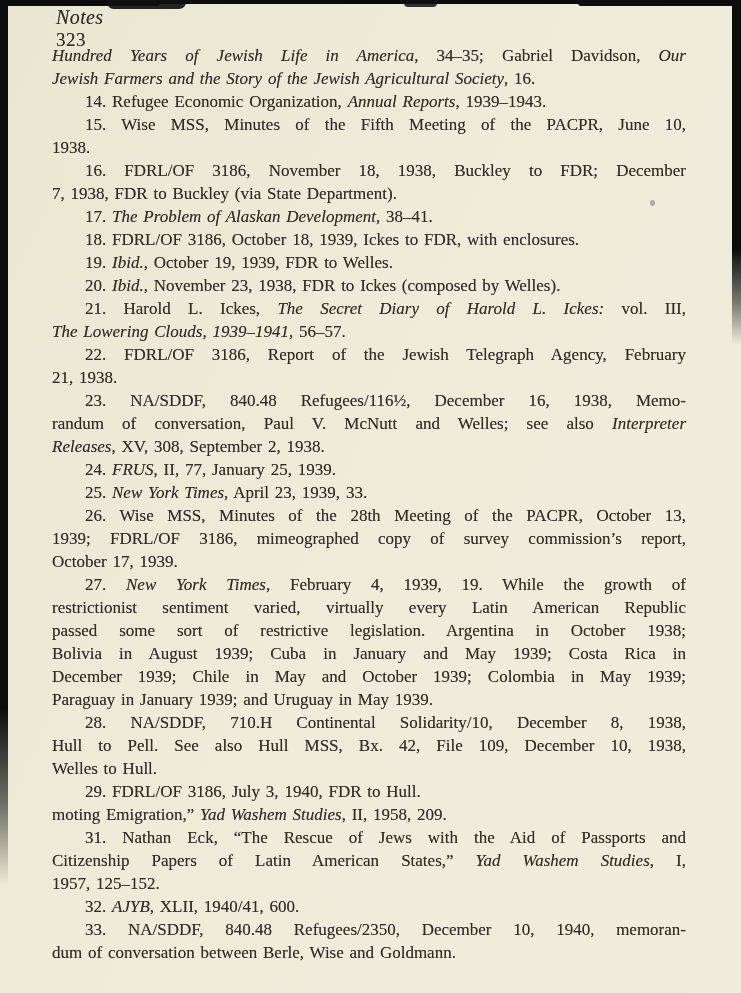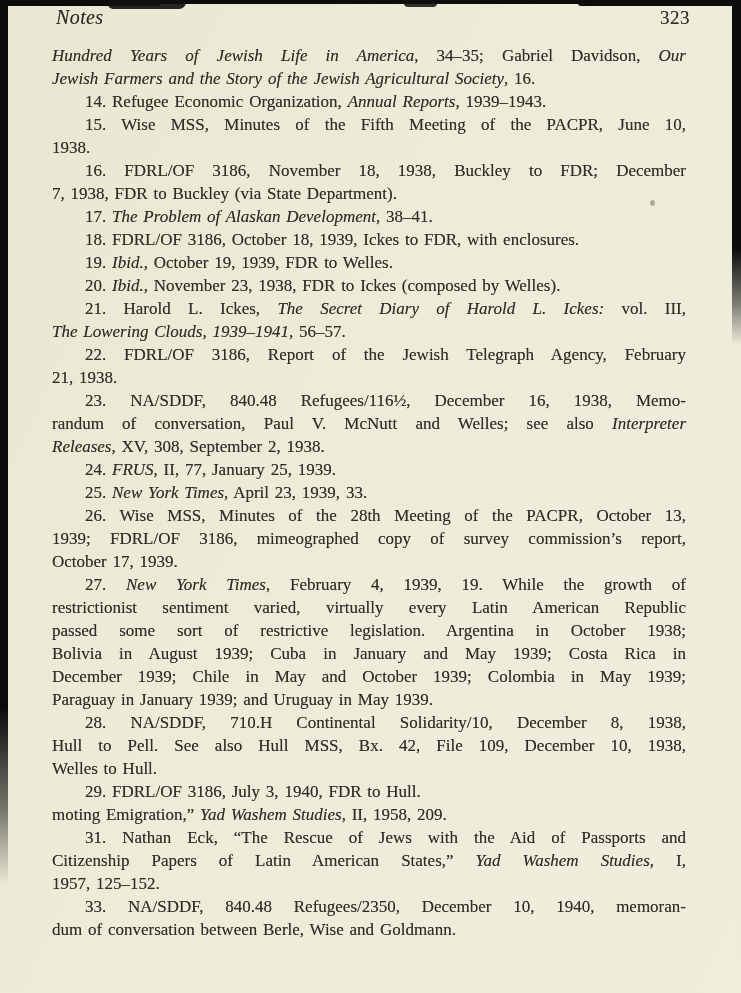--- a/index.html
+++ b/index.html
@@ -50,20 +50,21 @@
   .scan-speck {
     position: absolute; left: 650px; top: 200px; width: 5px; height: 6px;
     border-radius: 50%; background: rgba(122,120,108,.55);
   }
   
   .running-head {
     position: absolute; left: 56px; top: 6px; width: 634px;
     display: flex; justify-content: space-between; align-items: baseline;
     font-size: 20px;
     text-shadow: 0 0 .6px rgba(47,45,39,.5);
+    flex-direction: column;
   }
   .head-title { font-style: italic; letter-spacing: .4px; }
   .head-page { font-size: 19px; letter-spacing: .5px; }
   
   .text-block {
     position: absolute; left: 52px; top: 44px; width: 634px;
     font-size: 17px; line-height: 23px;
     word-spacing: .09em;
     text-shadow: 0 0 .6px rgba(47,45,39,.5);
   }
@@ -122,17 +123,18 @@
       <div class="line just"><span>December 1939; Chile in May and October 1939; Colombia in May 1939;</span></div>
       <div class="line"><span>Paraguay in January 1939; and Uruguay in May 1939.</span></div>
       <div class="line indent just"><span>28. NA/SDDF, 710.H Continental Solidarity/10, December 8, 1938,</span></div>
       <div class="line just"><span>Hull to Pell. See also Hull MSS, Bx. 42, File 109, December 10, 1938,</span></div>
       <div class="line"><span>Welles to Hull.</span></div>
       <div class="line indent"><span>29. FDRL/OF 3186, July 3, 1940, FDR to Hull.</span></div>
       <div class="line"><span>moting Emigration,” </span><em>Yad Washem Studies</em><span>, II, 1958, 209.</span></div>
       <div class="line indent just"><span>31. Nathan Eck, “The Rescue of Jews with the Aid of Passports and</span></div>
       <div class="line just"><span>Citizenship Papers of Latin American States,” </span><em>Yad Washem Studies</em><span>, I,</span></div>
       <div class="line"><span>1957, 125–152.</span></div>
+      <div class="line indent"><span>32. </span><em>AJYB</em><span>, XLII, 1940/41, 600.</span></div>
       <div class="line indent just"><span>33. NA/SDDF, 840.48 Refugees/2350, December 10, 1940, memoran-</span></div>
       <div class="line"><span>dum of conversation between Berle, Wise and Goldmann.</span></div>
     </main>
 
 </div>
 
 </body></html>

